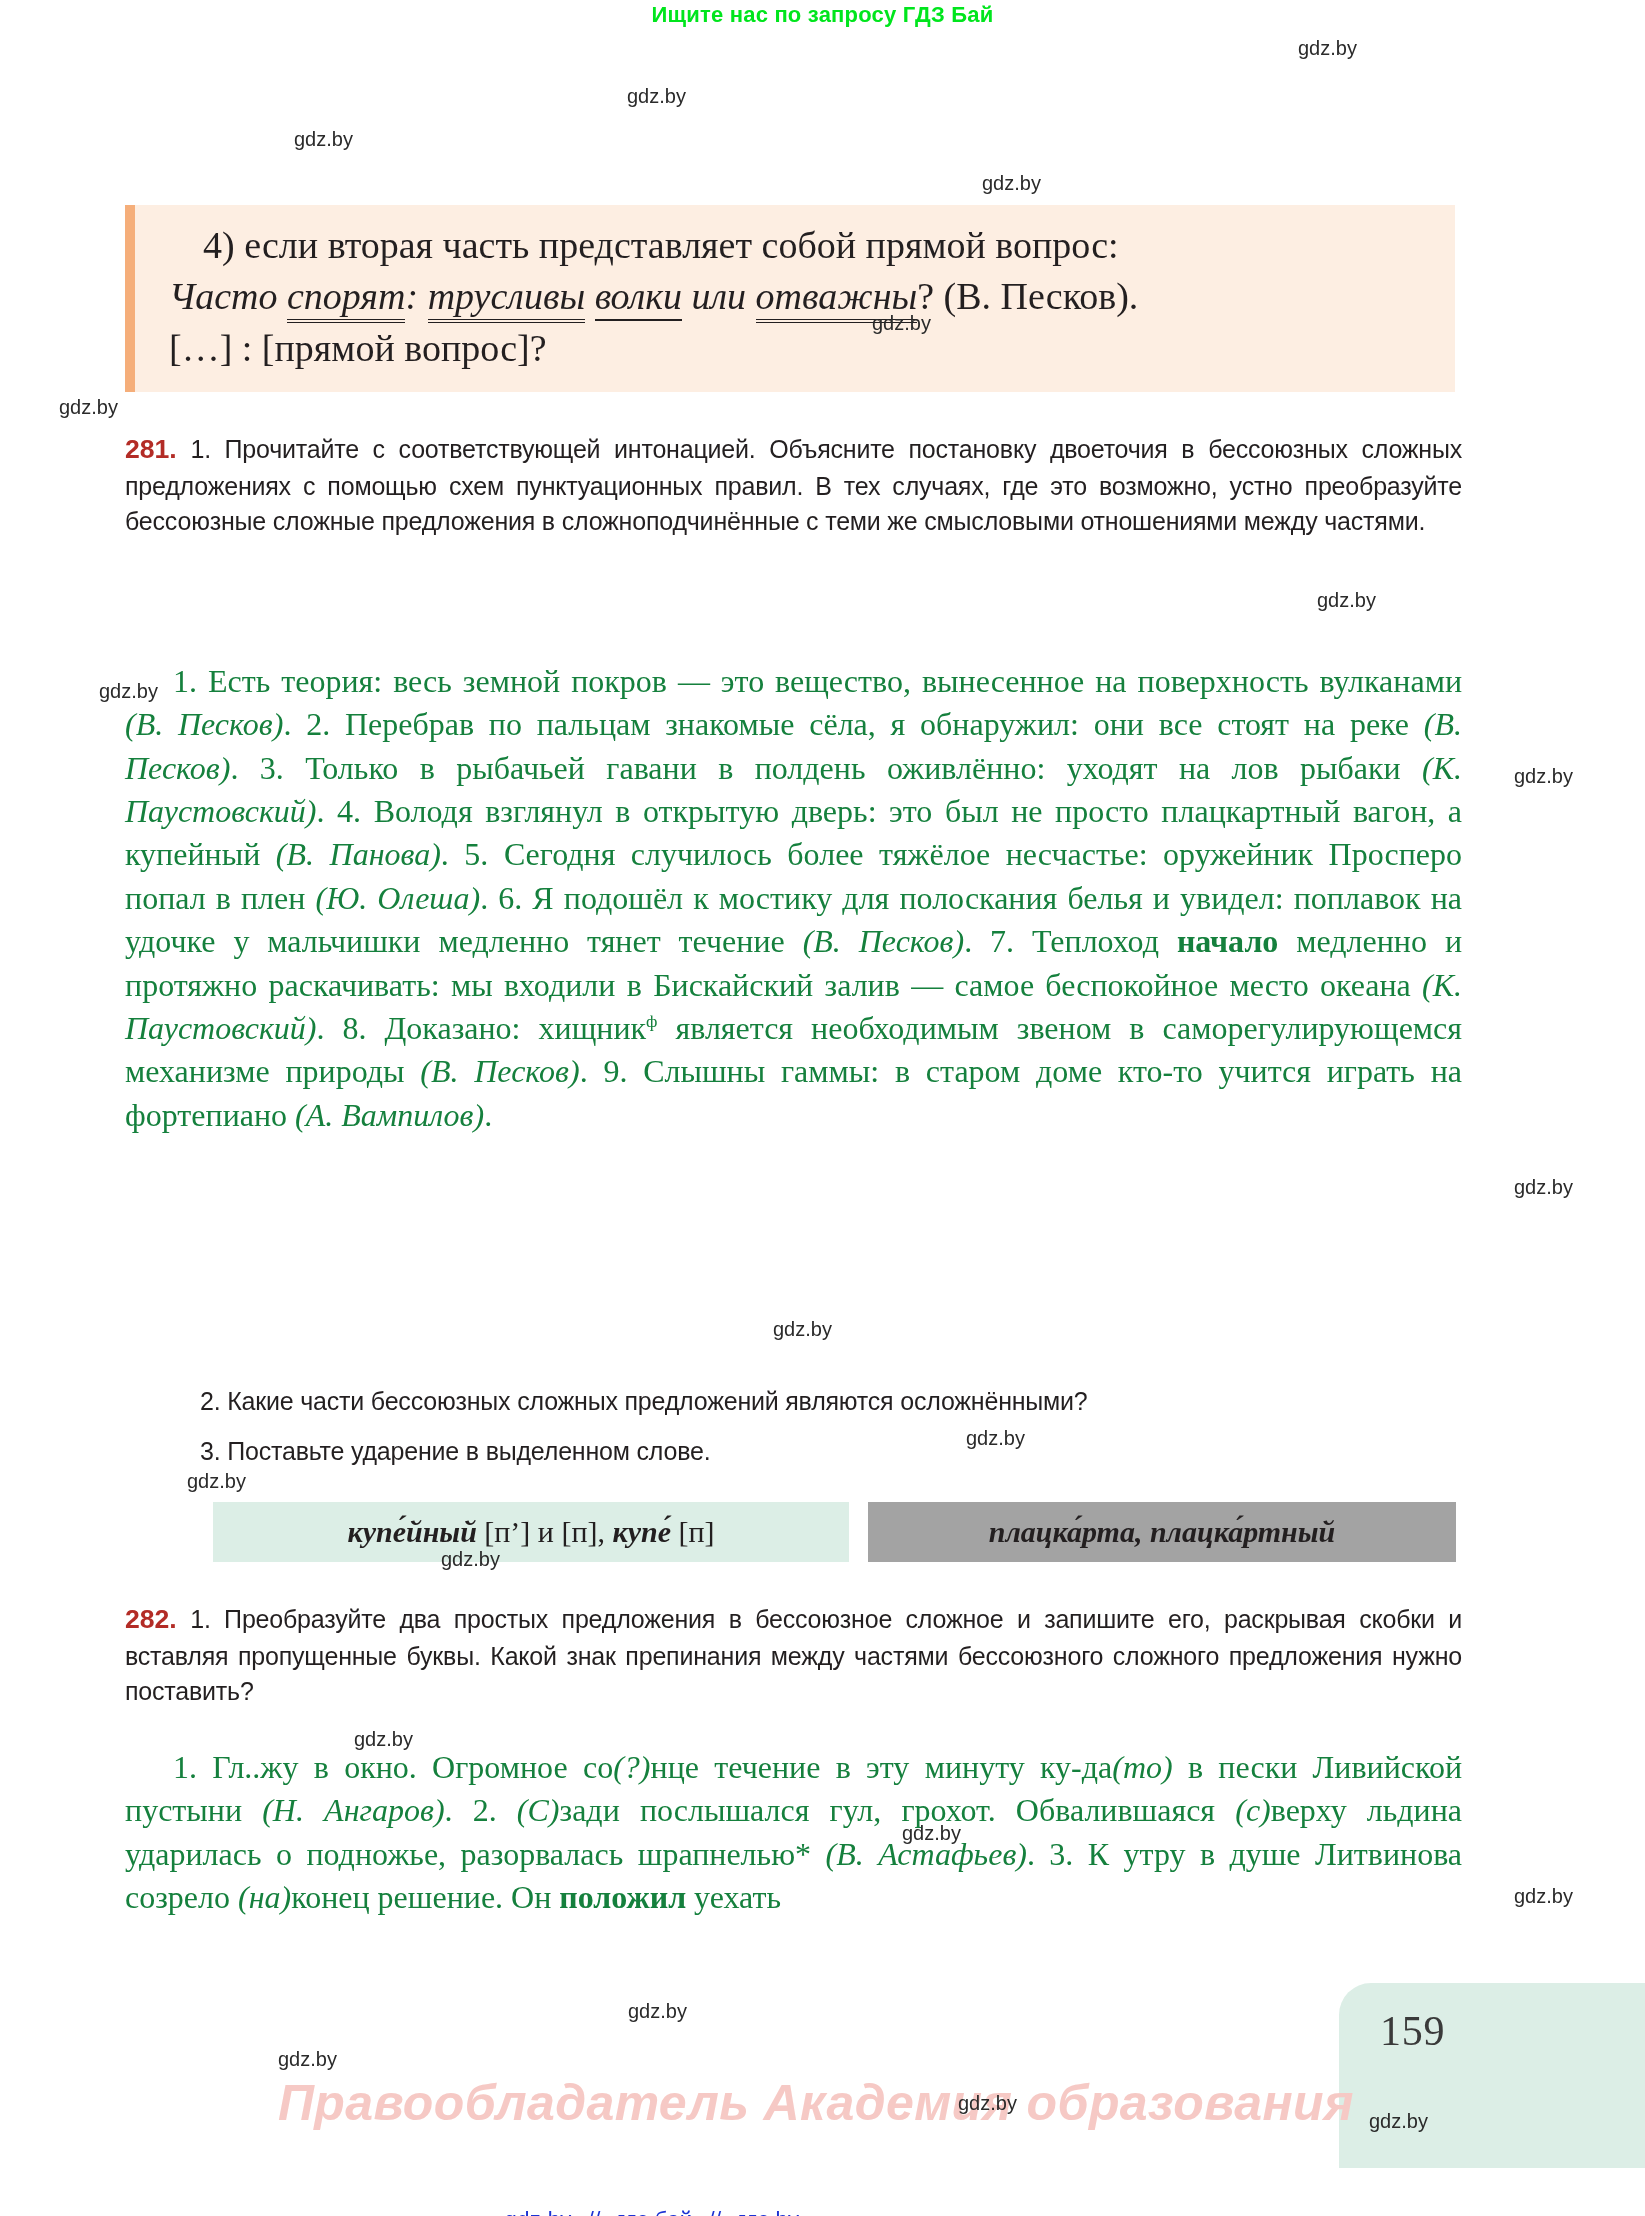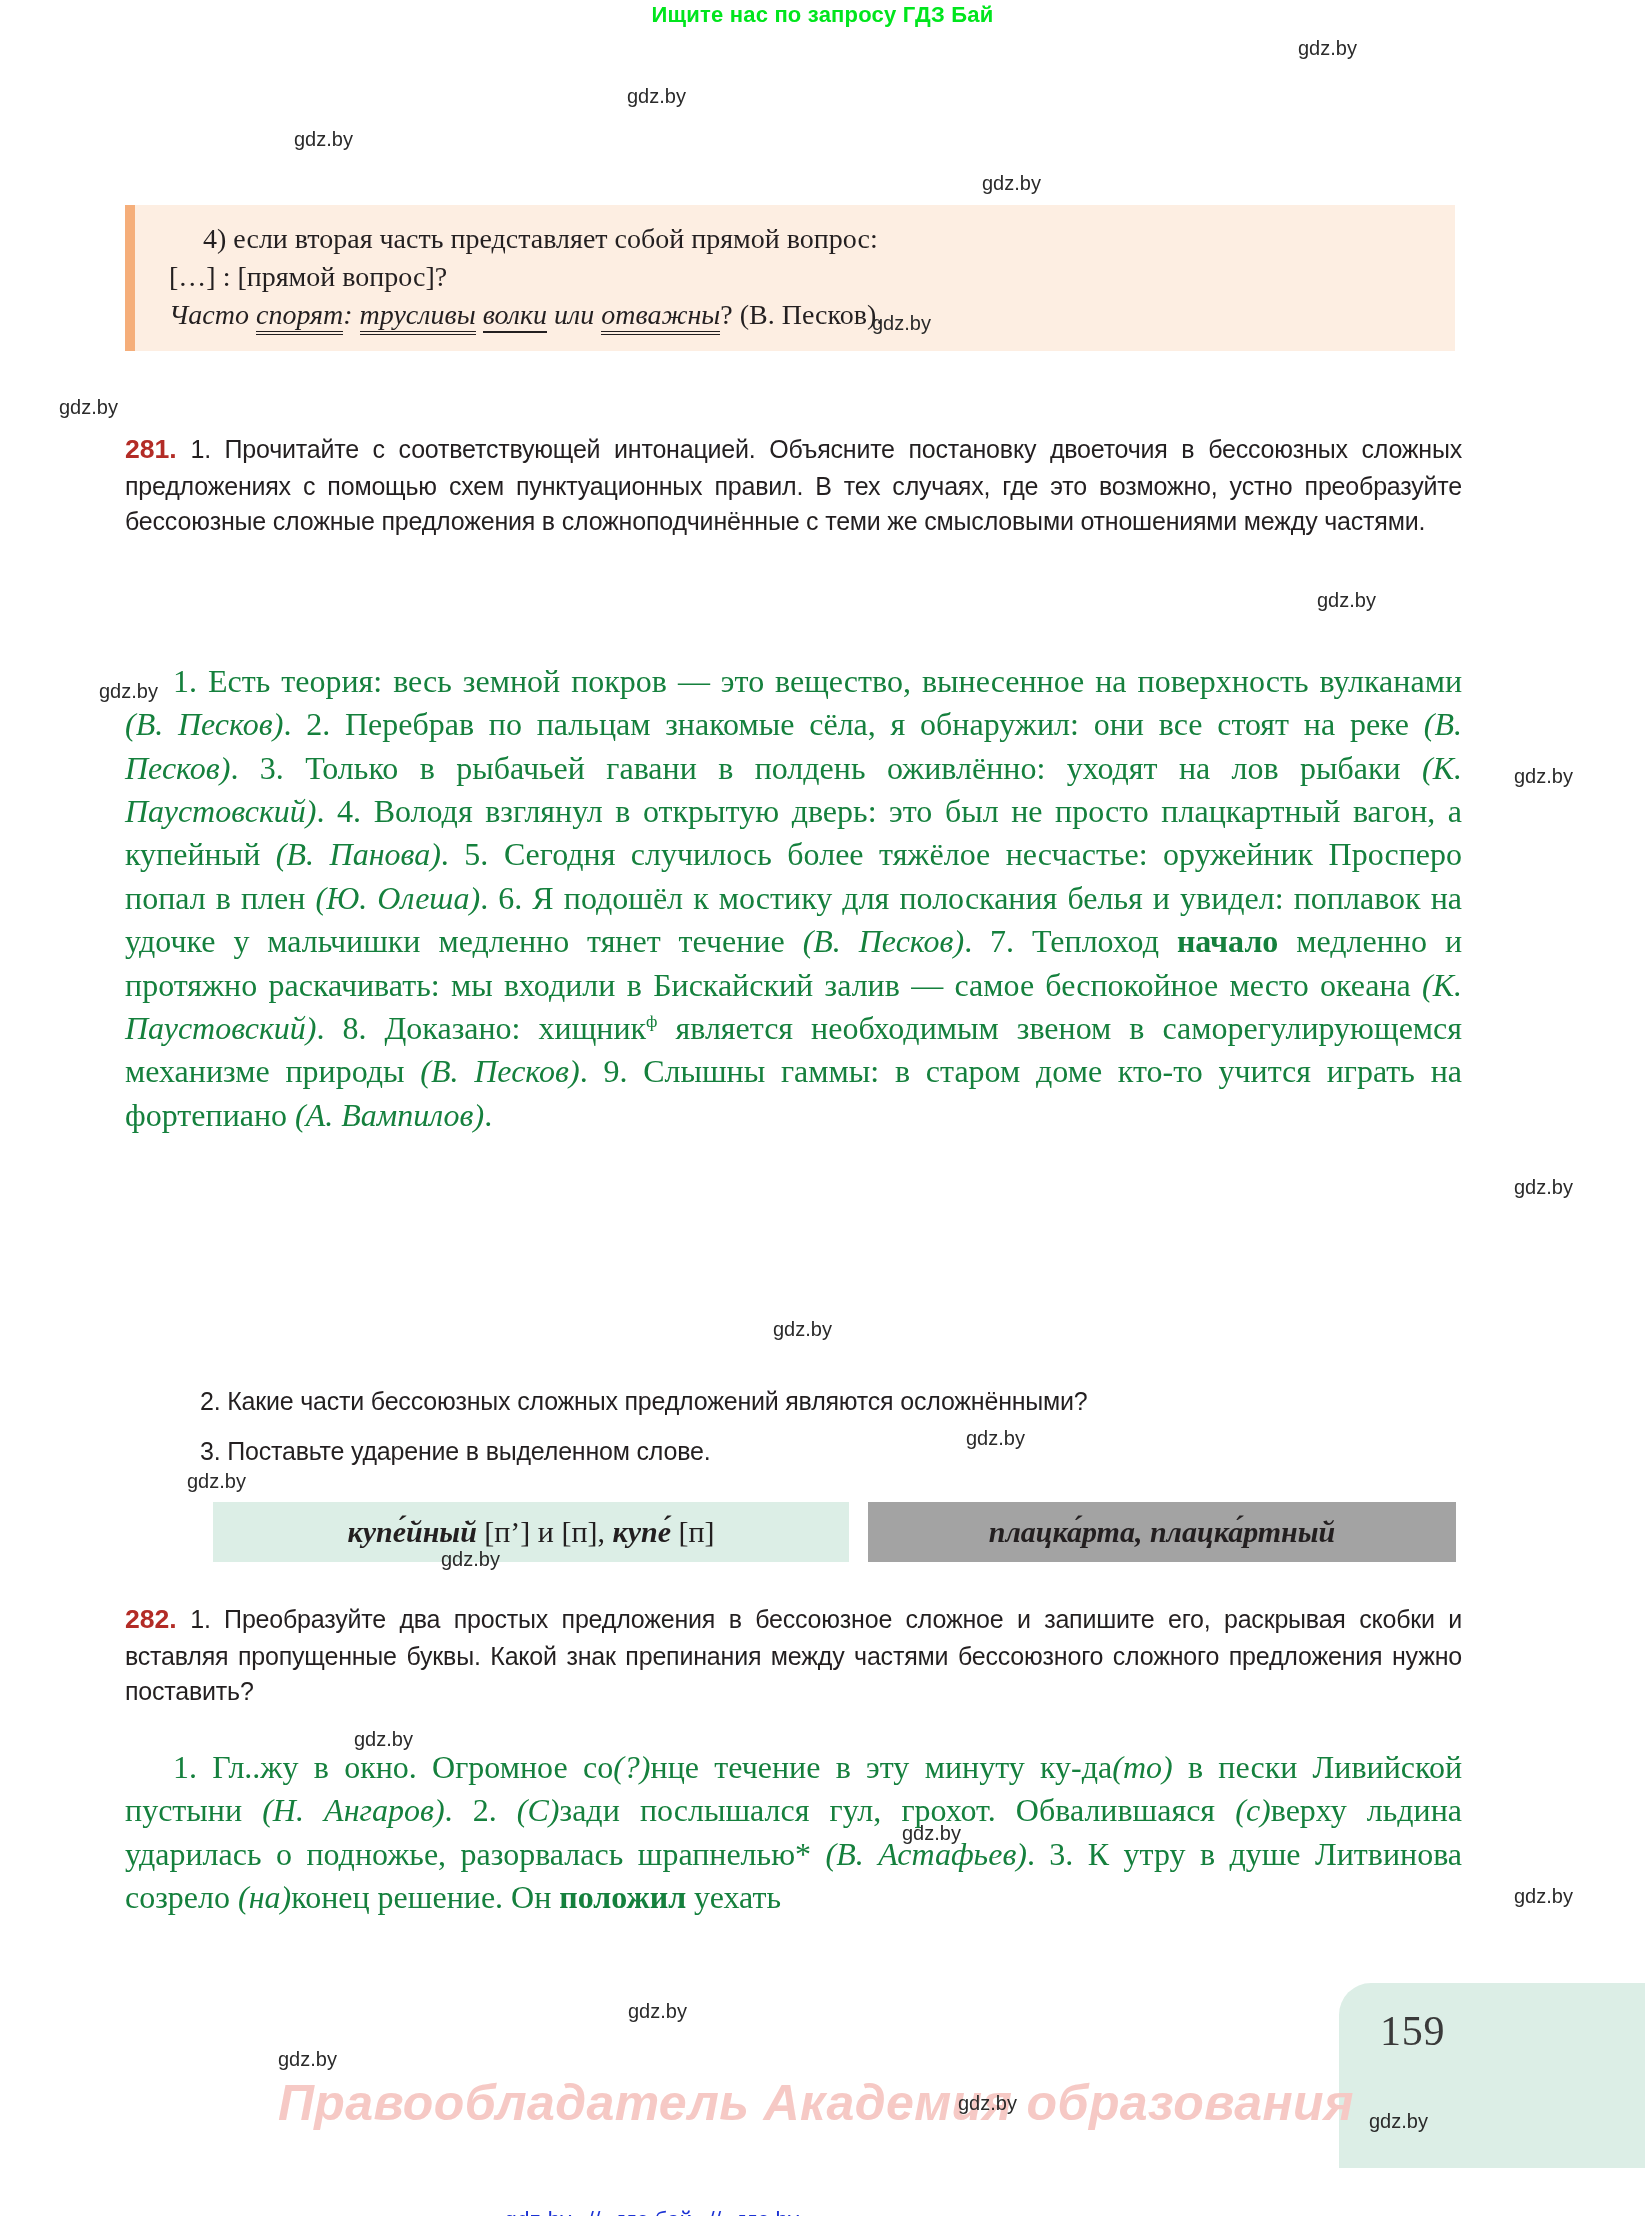--- a/index.html
+++ b/index.html
@@ -78,21 +78,21 @@
     left: 125px;
     top: 205px;
     width: 1330px;
     background: #fdeee2;
     border-left: 10.5px solid #f5ae7a;
     box-sizing: border-box;
     padding: 14.5px 24px 17.7px 34px;
   }
   .rule-line {
     font-family: "Liberation Serif", serif;
-    font-size: 28px;
+    font-size: 38px;
     color: #231f20;
     line-height: 1.36;
     white-space: nowrap;
   }
   .rule-line.indent { text-indent: 34px; }
   .rule-line.italic { font-style: italic; }
   .u-single {
     border-bottom: 2px solid #231f20;
     padding-bottom: 1.6px;
   }
@@ -188,22 +188,22 @@
 </style>
 </head>
 <body>
 
 <div class="page">
 
   <div class="promo-banner">Ищите нас по запросу ГДЗ Бай</div>
 
   <div class="rule-box">
     <div class="rule-line indent">4) если вторая часть представляет собой прямой вопрос:</div>
+    <div class="rule-line italic"><span>Часто </span><span class="u-double">спорят</span><span>: </span><span class="u-double">трусливы</span><span> </span><span class="u-single">волки</span><span> или </span><span class="u-double">отважны</span><span style="font-style:normal">? (В. Песков).</span></div>
     <div class="rule-line">[…] : [прямой вопрос]?</div>
-    <div class="rule-line italic"><span>Часто </span><span class="u-double">спорят</span><span>: </span><span class="u-double">трусливы</span><span> </span><span class="u-single">волки</span><span> или </span><span class="u-double">отважны</span><span style="font-style:normal">? (В. Песков).</span></div>
   </div>
 
   <div class="ex-intro" style="left:125px; top:431px; width:1337px;">
     <span class="ex-num">281.</span>
     <span>1. Прочитайте с соответствующей интонацией. Объясните постановку двоеточия в бессоюзных сложных предложениях с помощью схем пунктуационных правил. В тех случаях, где это возможно, устно преобразуйте бессоюзные сложные предложения в сложноподчинённые с теми же смысловыми отношениями между частями.</span>
   </div>
 
   <div class="ex-body" style="left:125px; top:660px; width:1337px;">
     <span style="display:inline-block;width:48px"></span><span>1.</span>
     <span>Есть теория: весь земной покров — это вещество, вынесенное на поверхность вулканами</span>

